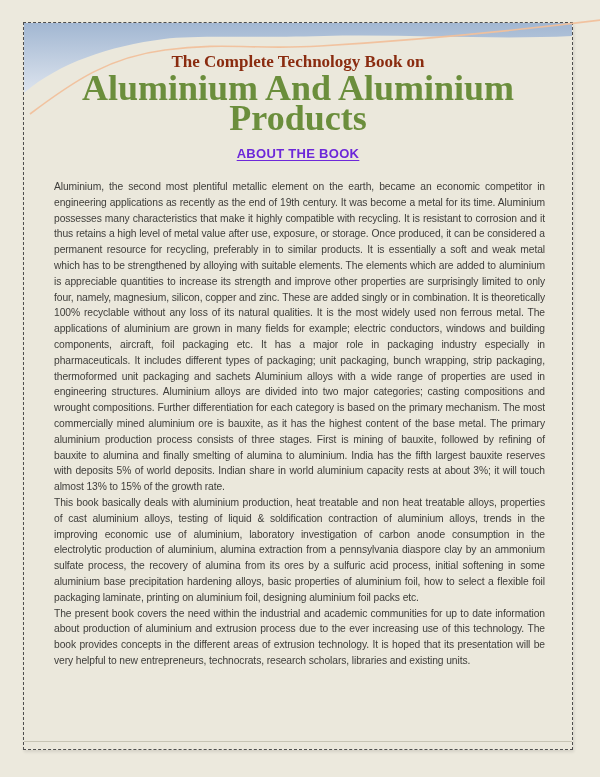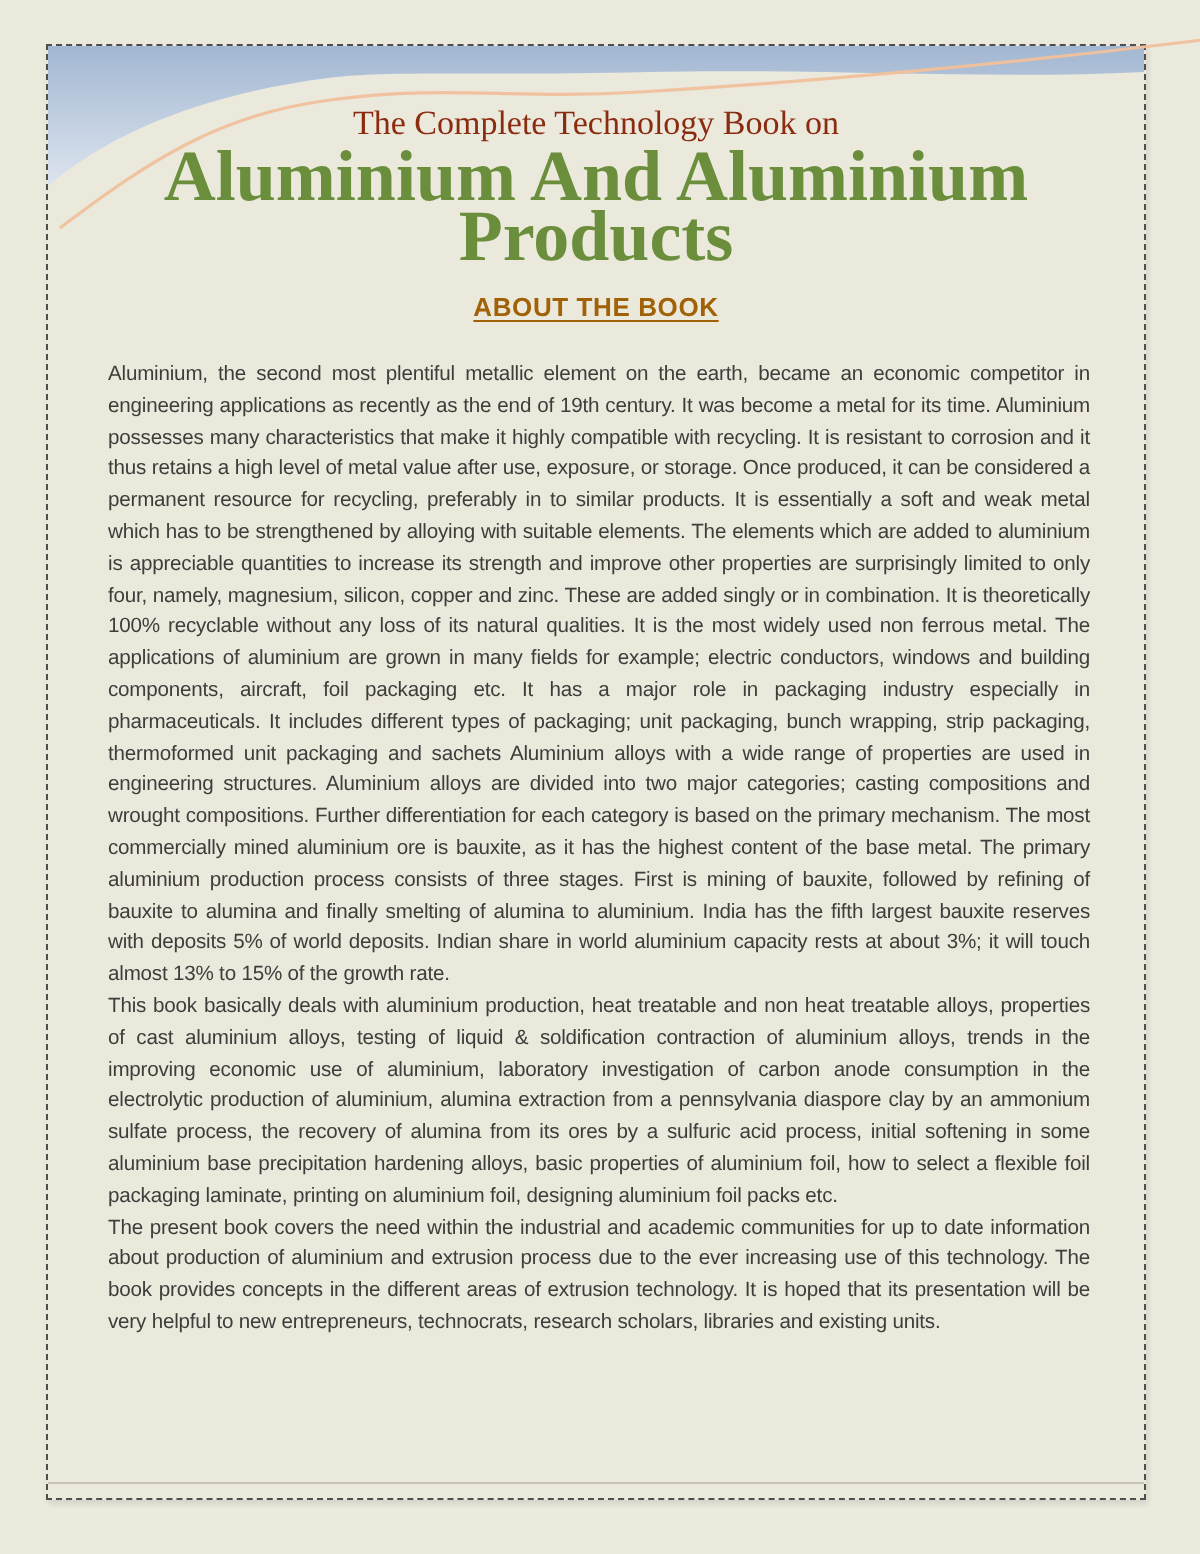--- a/index.html
+++ b/index.html
@@ -55,21 +55,21 @@
 
   .header {
     position: relative;
     z-index: 2;
     text-align: center;
     padding-top: 29px;
   }
 
   .series-title {
     font-family: "Liberation Serif", serif;
-    font-weight: normal;
+    font-weight: bold;
     font-size: 17px;
     line-height: 20px;
     color: #8a2c10;
   }
 
   .book-title {
     font-family: "Liberation Serif", serif;
     font-weight: bold;
     font-size: 36px;
     line-height: 30px;
@@ -78,21 +78,21 @@
   }
 
   .section-heading {
     display: inline-block;
     margin-top: 13px;
     font-family: "Liberation Sans", sans-serif;
     font-weight: bold;
     font-size: 13px;
     line-height: 16px;
     letter-spacing: 0.3px;
-    color: #a16207;
+    color: #6d28d9;
     text-decoration: underline;
     text-underline-offset: 2px;
   }
 
   .content {
     position: relative;
     z-index: 2;
     margin-top: 17px;
     padding: 0 27px 0 30px;
   }

